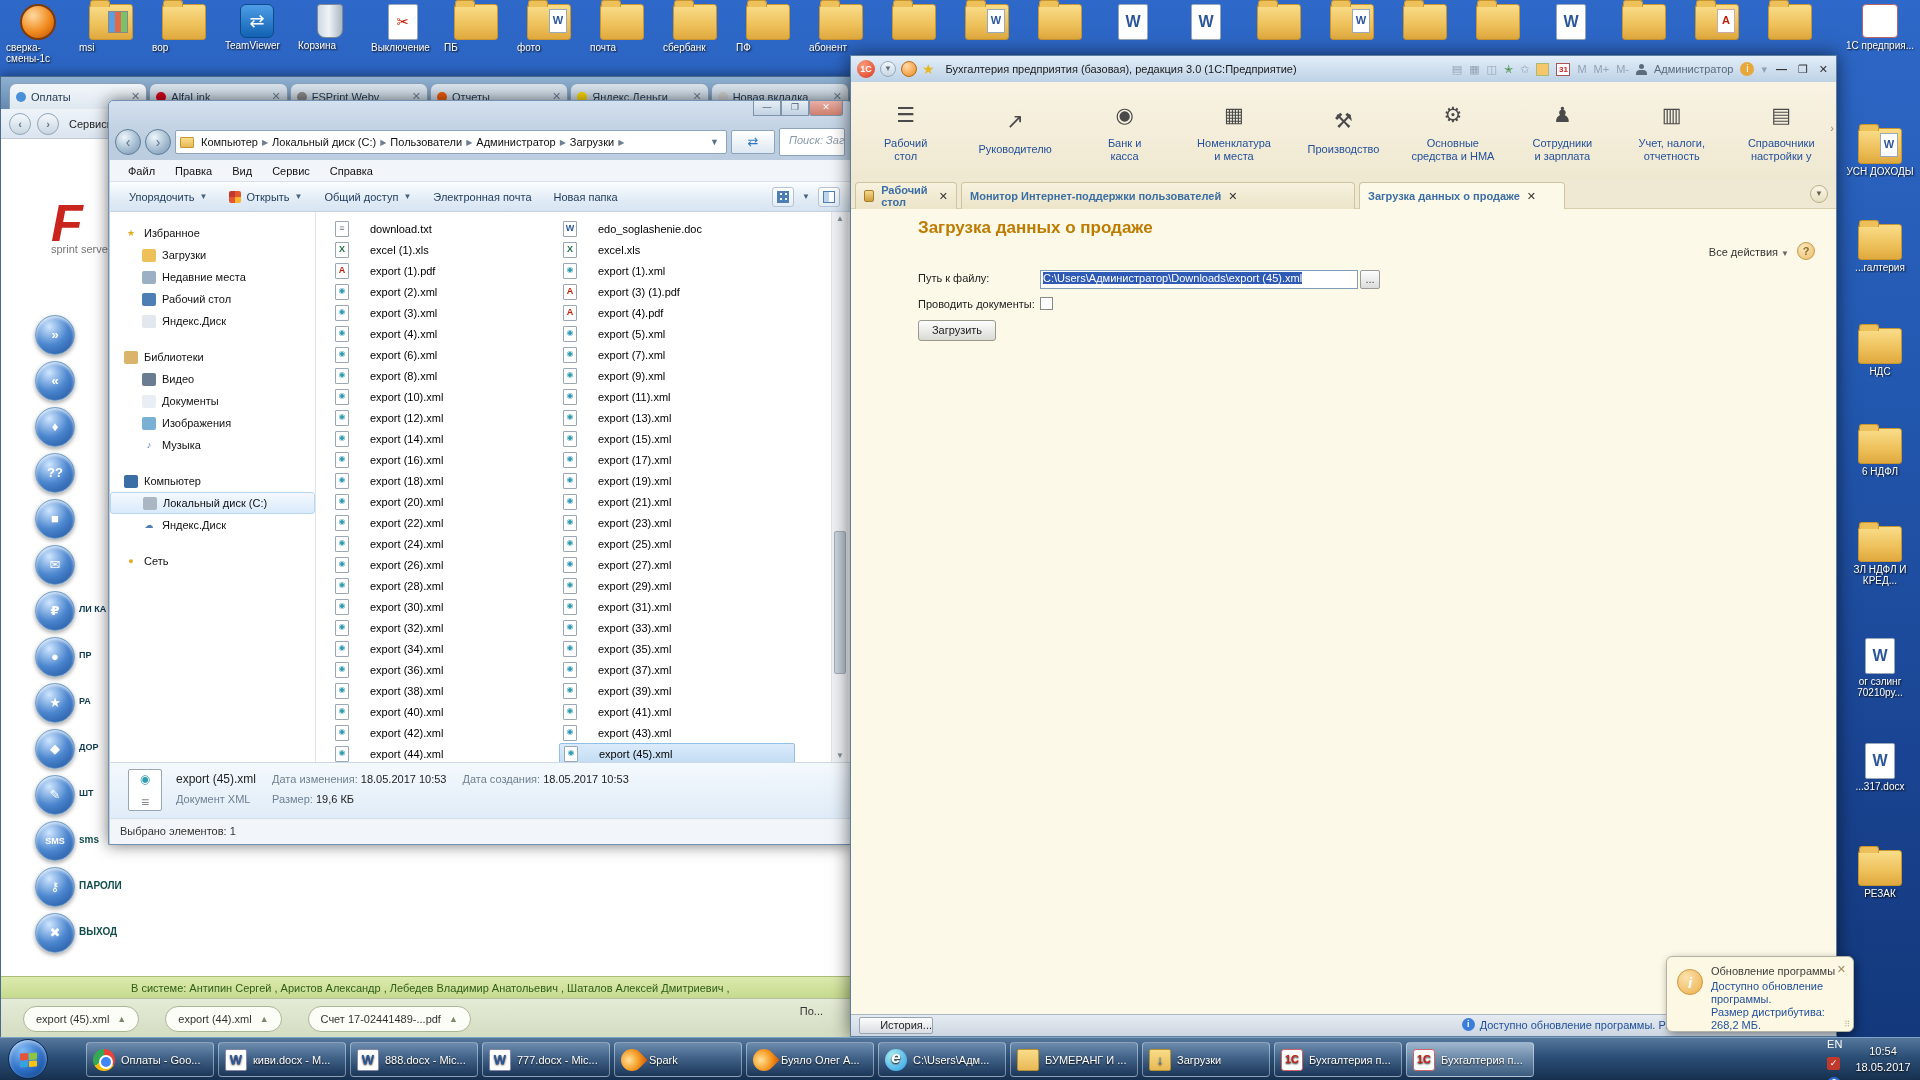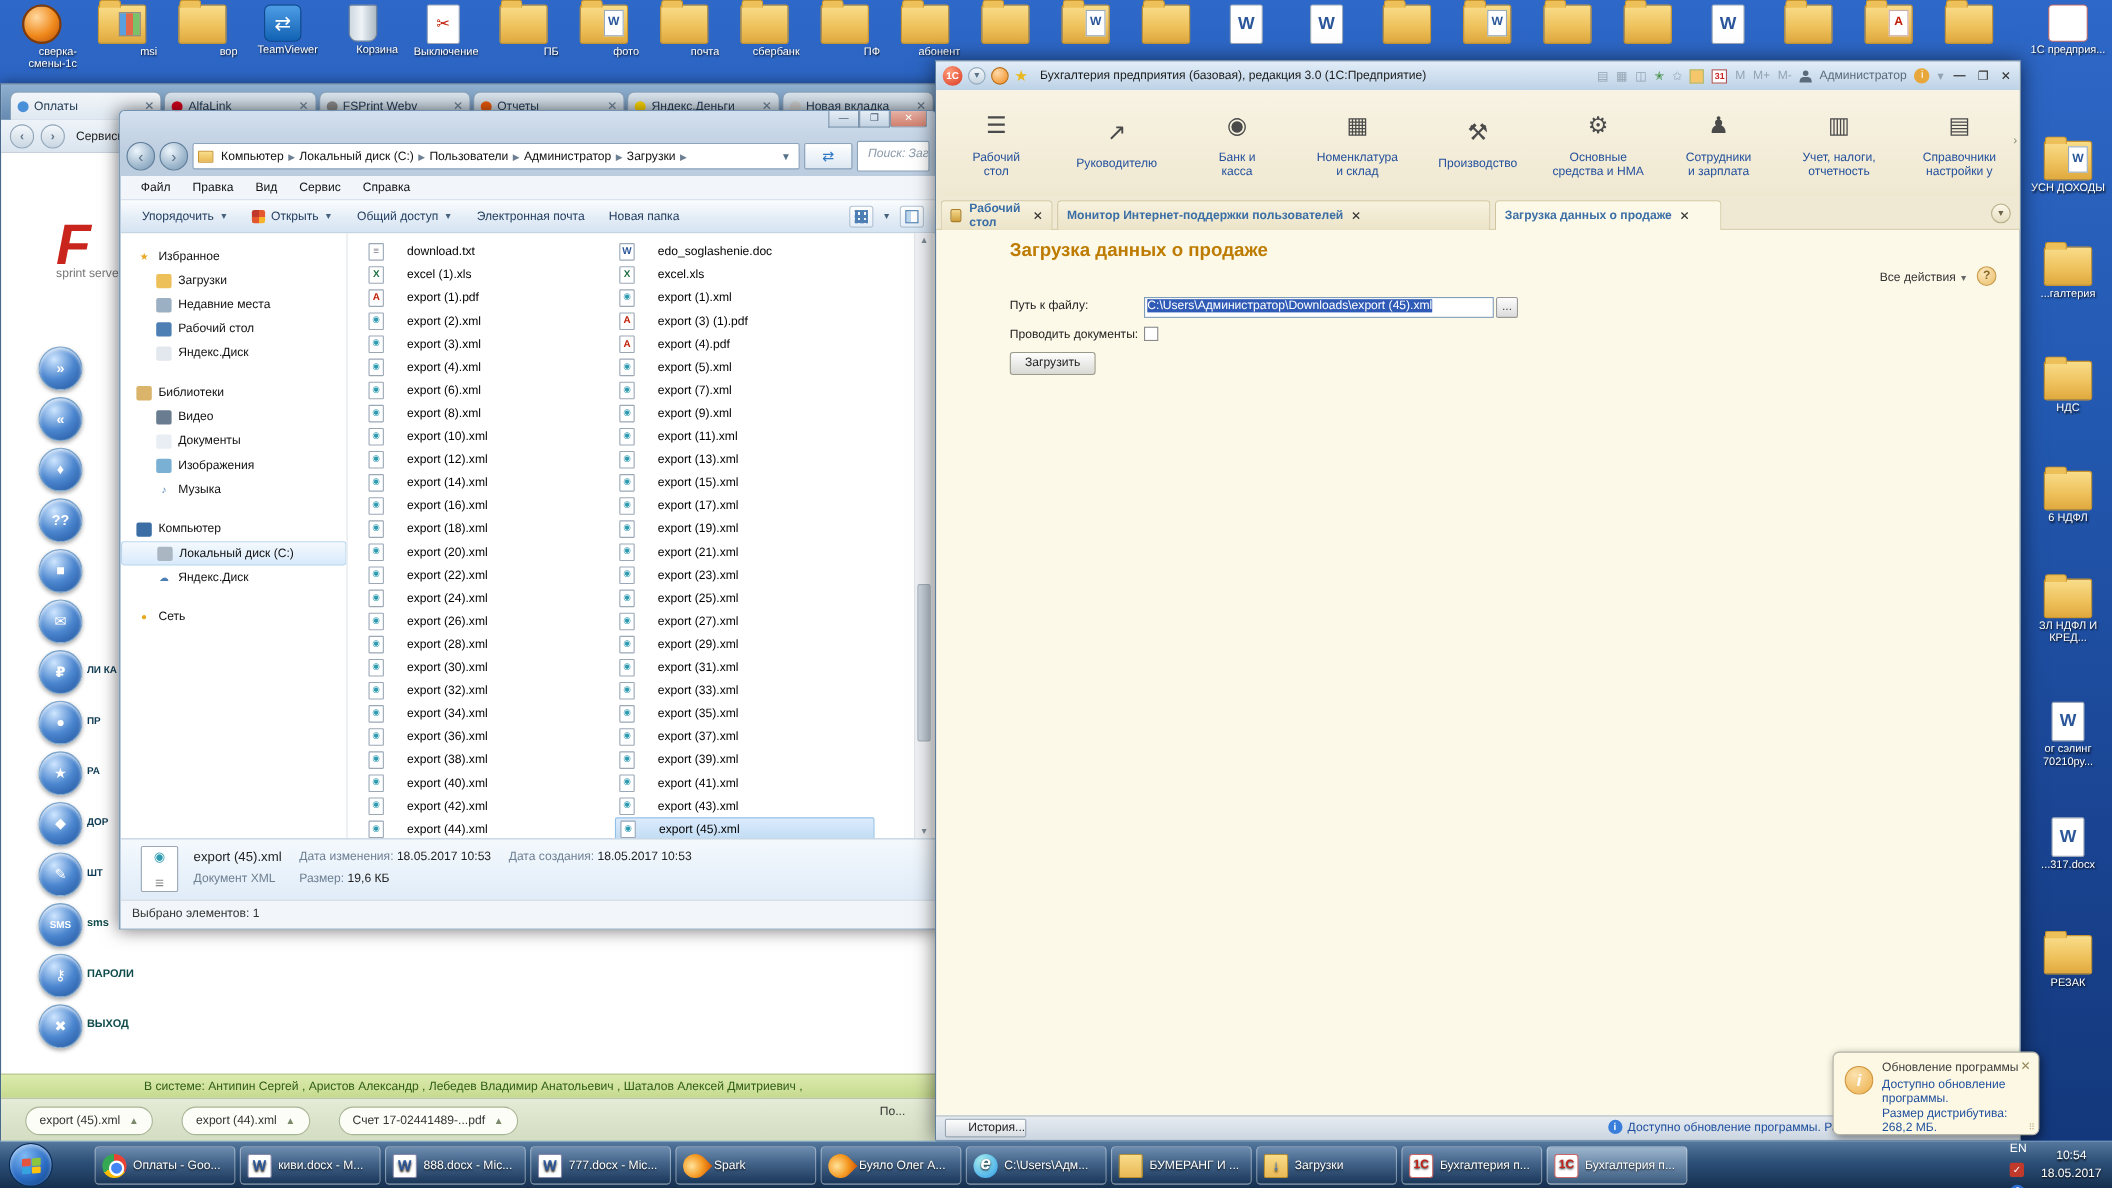--- a/index.html
+++ b/index.html
@@ -2,21 +2,21 @@
 <html><head>
 <meta charset="utf-8">
 <style>
   * { margin:0; padding:0; box-sizing:border-box; }
   html,body { width:1920px; height:1080px; overflow:hidden; }
   body { font-family:"Liberation Sans","DejaVu Sans",sans-serif; font-size:11px; position:relative;
          background:linear-gradient(180deg,#2e68c8 0%,#2257ae 38%,#1a4492 70%,#123677 100%); }
 
   
   #top-icon-row { position:absolute; left:6px; top:4px; display:flex; gap:9px; z-index:1; }
-  .dicon { width:64px; text-align:right; cursor:default; }
+  .dicon { width:64px; text-align:left; cursor:default; }
   .dlabel { color:#fff; font-size:10px; line-height:1.1; text-shadow:1px 1px 2px #000; margin-top:2px;
             max-height:24px; overflow:hidden; word-break:break-word; }
   .ig { width:44px; height:36px; margin:0 auto; position:relative; }
   .ic-folder, .ic-folder-doc, .ic-folder-files, .ic-folder-pdf { background:linear-gradient(180deg,#f9dd8a,#eec05a 60%,#dfa93e); border-radius:3px; border:1px solid #c9952f; }
   .ic-folder::before, .ic-folder-doc::before, .ic-folder-files::before, .ic-folder-pdf::before {
       content:""; position:absolute; left:0; top:-5px; width:18px; height:6px;
       background:#eec05a; border-radius:3px 3px 0 0; border:1px solid #c9952f; border-bottom:none; }
   .ic-folder-doc::after { content:"W"; position:absolute; right:3px; top:4px; width:16px; height:22px;
       background:#fff; border:1px solid #9ab; color:#2b579a; font-weight:bold; font-size:11px; text-align:center; line-height:20px; }
   .ic-folder-pdf::after { content:"A"; position:absolute; right:3px; top:4px; width:16px; height:22px;
@@ -909,21 +909,21 @@
         <div class="clabel">Руководителю</div>
       </div>
       <div class="c-sec">
         <div class="cicon">◉</div>
         <div class="clabel">Банк и
 касса</div>
       </div>
       <div class="c-sec">
         <div class="cicon">▦</div>
         <div class="clabel">Номенклатура
-и склад</div>
+и места</div>
       </div>
       <div class="c-sec">
         <div class="cicon">⚒</div>
         <div class="clabel">Производство</div>
       </div>
       <div class="c-sec">
         <div class="cicon">⚙</div>
         <div class="clabel">Основные
 средства и НМА</div>
       </div>

